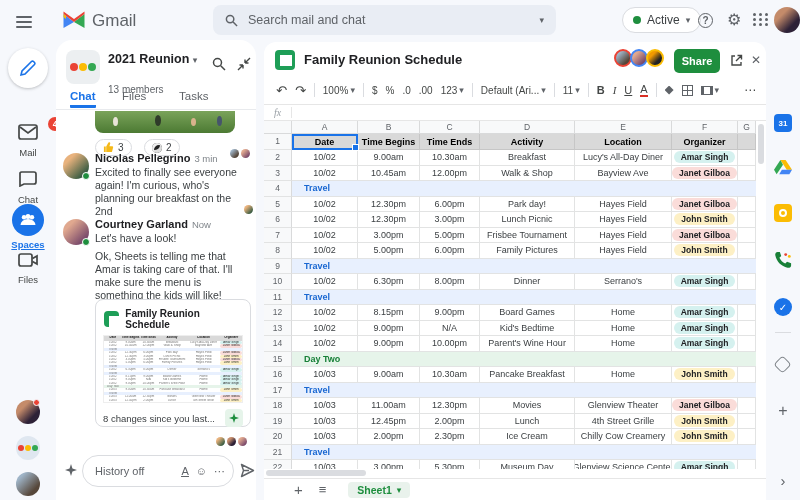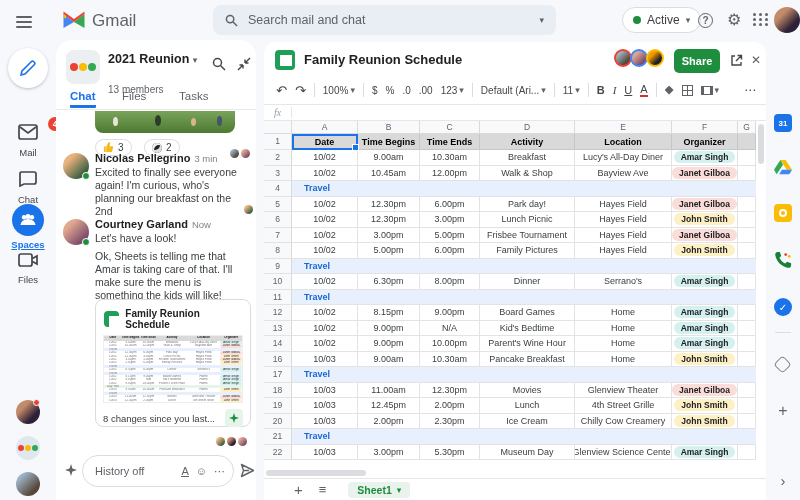--- a/index.html
+++ b/index.html
@@ -677,20 +677,24 @@
             <div class="cell" style="width: 62px;">9.00pm</div>
             <div class="cell" style="width: 60px;">10.00pm</div>
             <div class="cell" style="width: 95px;">Parent's Wine Hour</div>
             <div class="cell" style="width: 97px;">Home</div>
             <div class="cell" style="width: 66px;">
               <span class="pill" style="background: rgb(213, 241, 239);">Amar Singh</span>
             </div>
             <div class="cell" style="width: 18px;"></div>
           </div>
           <div class="g-row" style="height: 15.5px;">
+            <div class="rownum">15</div>
+            <div class="band" style="width: 464px; background: rgb(230, 244, 234); color: rgb(24, 128, 56);">Day Two</div>
+          </div>
+          <div class="g-row" style="height: 15.5px;">
             <div class="rownum">16</div>
             <div class="cell" style="width: 66px;">10/03</div>
             <div class="cell" style="width: 62px;">9.00am</div>
             <div class="cell" style="width: 60px;">10.30am</div>
             <div class="cell" style="width: 95px;">Pancake Breakfast</div>
             <div class="cell" style="width: 97px;">Home</div>
             <div class="cell" style="width: 66px;">
               <span class="pill" style="background: rgb(253, 240, 197);">John Smith</span>
             </div>
             <div class="cell" style="width: 18px;"></div>

